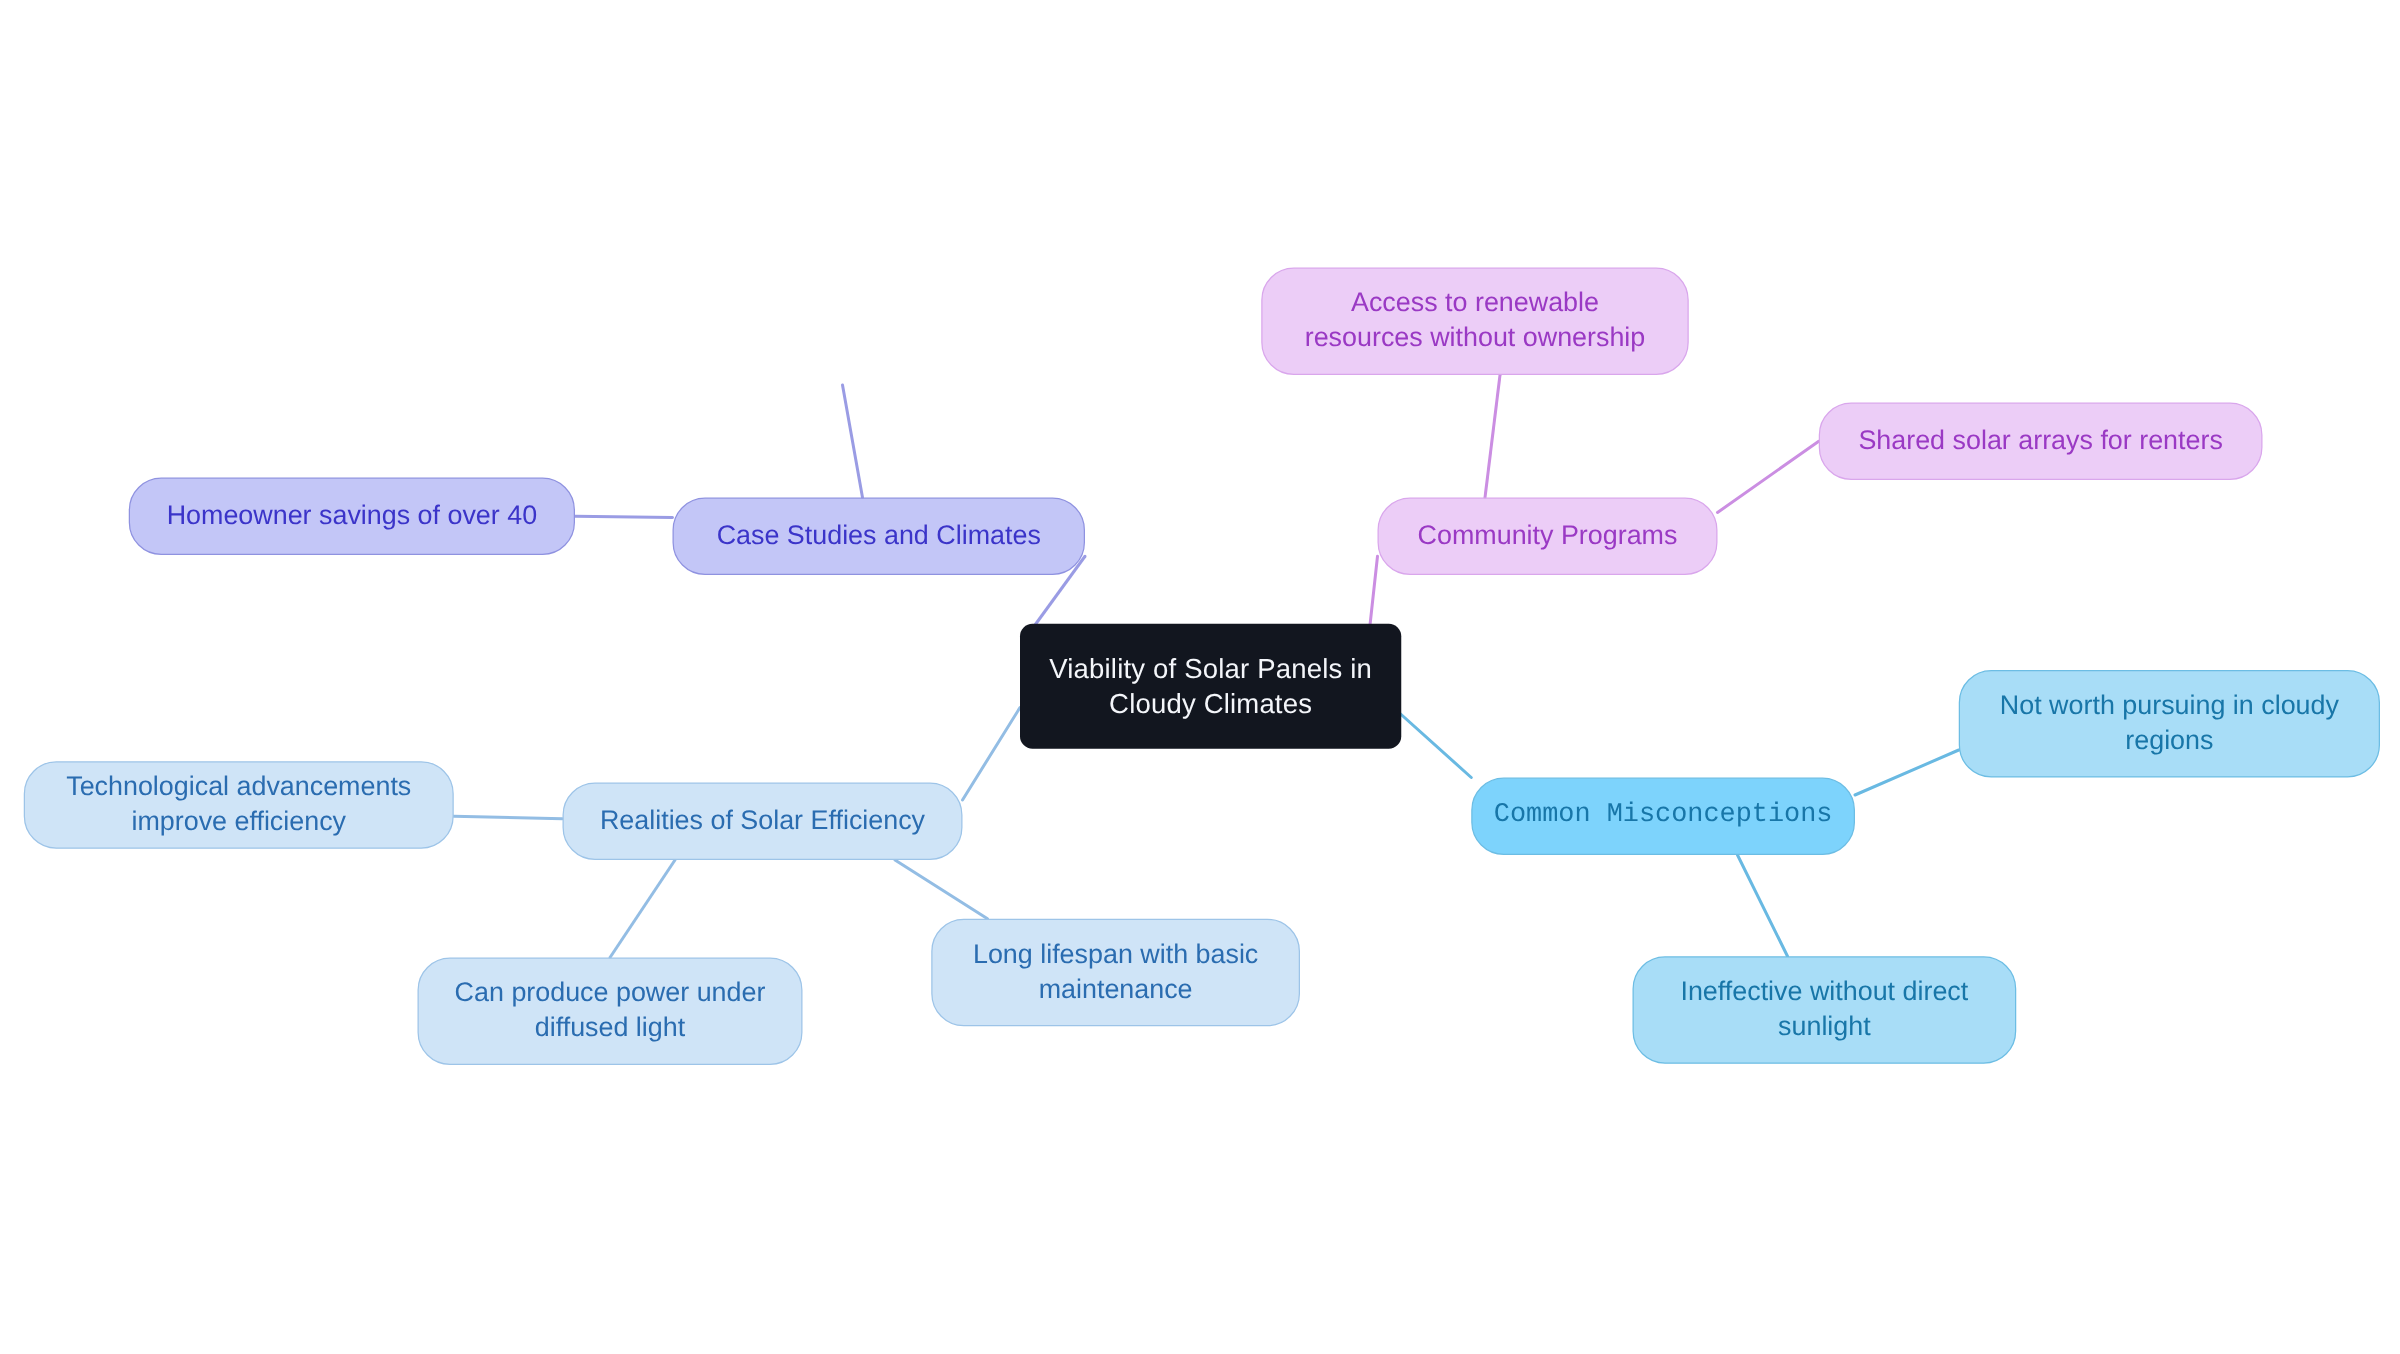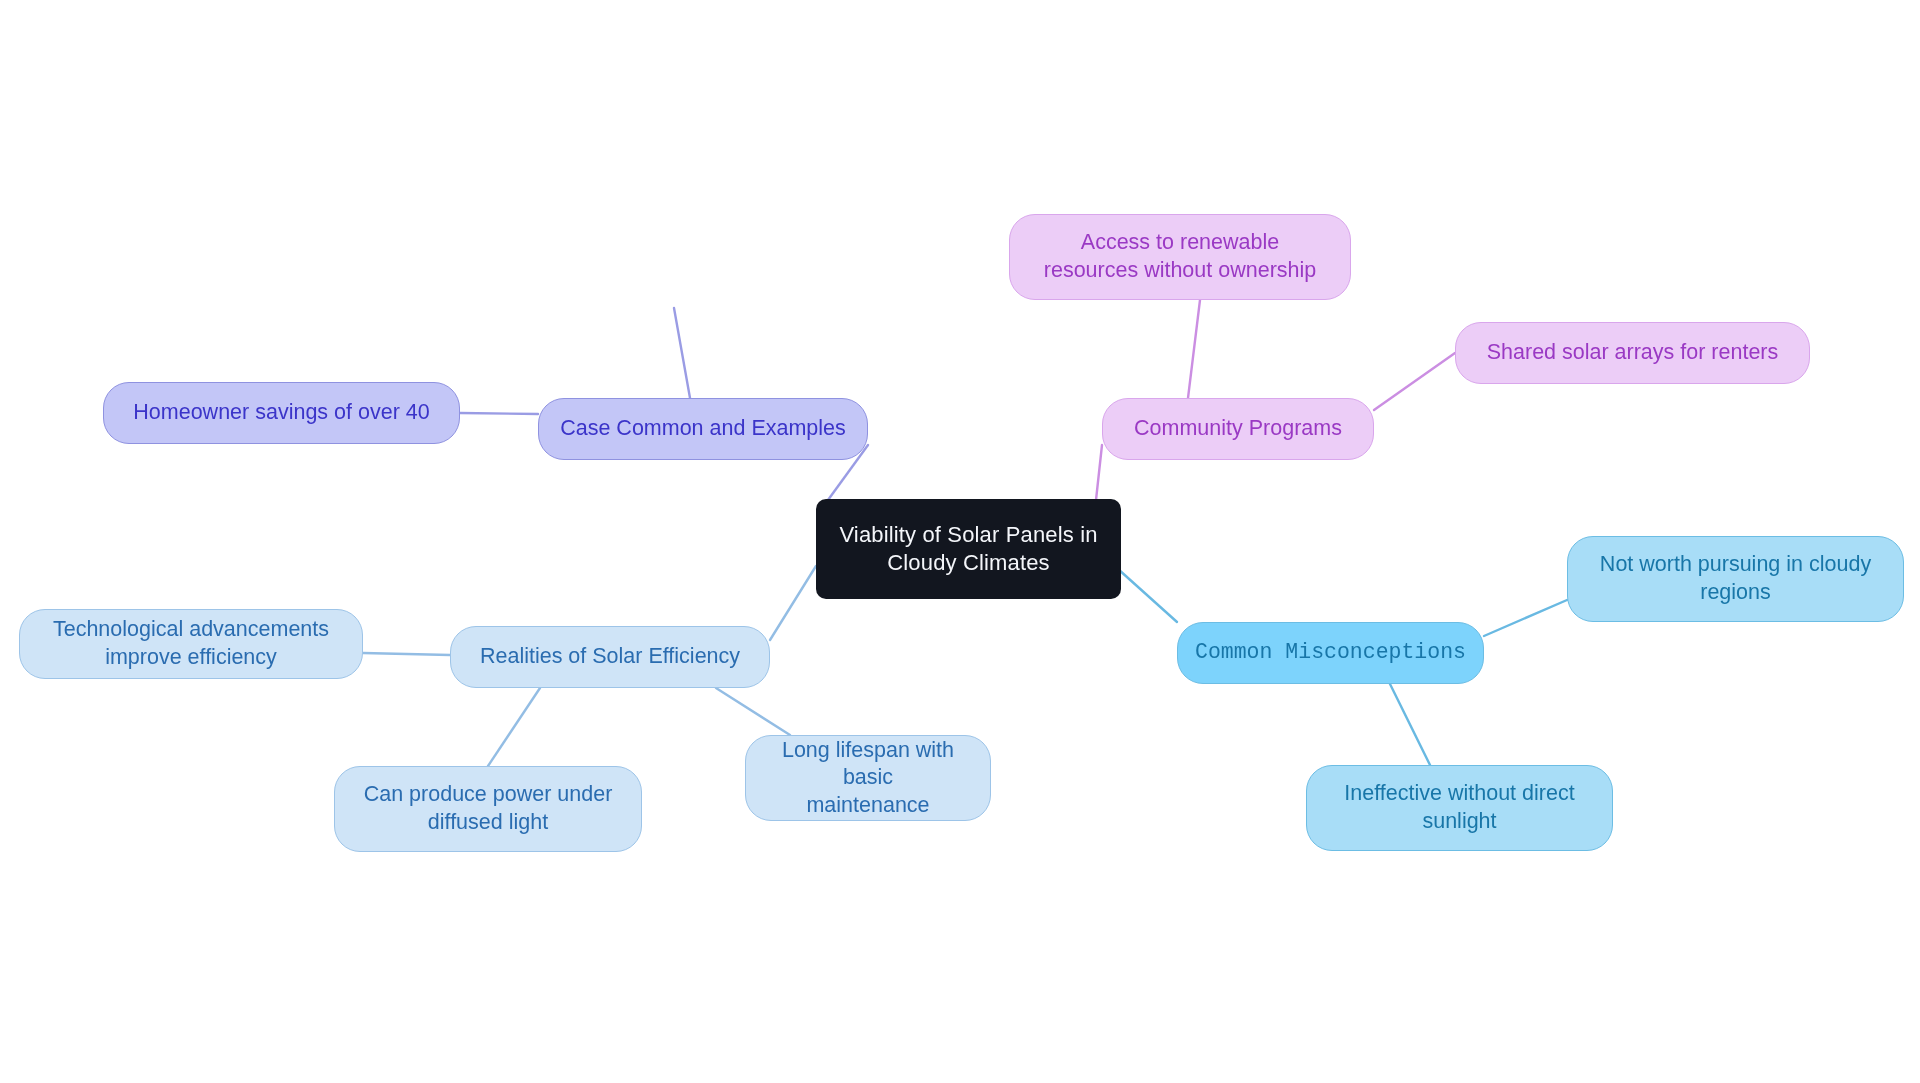--- a/index.html
+++ b/index.html
@@ -68,31 +68,31 @@
       <line x1="1108" y1="560" x2="1177" y2="622" stroke="#69b9e2" stroke-width="2.4" stroke-linecap="round"></line>
       <line x1="1484" y1="636" x2="1567" y2="600" stroke="#69b9e2" stroke-width="2.4" stroke-linecap="round"></line>
       <line x1="1390" y1="684" x2="1430" y2="765" stroke="#69b9e2" stroke-width="2.4" stroke-linecap="round"></line>
       <line x1="816" y1="566" x2="770" y2="640" stroke="#93bde4" stroke-width="2.4" stroke-linecap="round"></line>
       <line x1="450" y1="655" x2="363" y2="653" stroke="#93bde4" stroke-width="2.4" stroke-linecap="round"></line>
       <line x1="540" y1="688" x2="488" y2="766" stroke="#93bde4" stroke-width="2.4" stroke-linecap="round"></line>
       <line x1="716" y1="688" x2="790" y2="735" stroke="#93bde4" stroke-width="2.4" stroke-linecap="round"></line>
     </svg>
 <div class="node root" style="left: 816px; top: 499px; width: 305px; height: 100px; background: rgb(18, 22, 31); color: rgb(244, 246, 250); border-color: rgb(18, 22, 31);">Viability of Solar Panels in
 Cloudy Climates</div>
-    <div class="node branch" style="left: 538px; top: 398px; width: 330px; height: 62px; background: rgb(195, 198, 247); color: rgb(59, 52, 201); border-color: rgb(143, 146, 224);">Case Common and Examples</div>
+    <div class="node branch" style="left: 538px; top: 398px; width: 330px; height: 62px; background: rgb(195, 198, 247); color: rgb(59, 52, 201); border-color: rgb(143, 146, 224);">Case Studies and Climates</div>
     <div class="node leaf" style="left: 103px; top: 382px; width: 357px; height: 62px; background: rgb(195, 198, 247); color: rgb(59, 52, 201); border-color: rgb(143, 146, 224);">Homeowner savings of over 40</div>
     <div class="node branch" style="left: 1102px; top: 398px; width: 272px; height: 62px; background: rgb(236, 205, 247); color: rgb(154, 57, 196); border-color: rgb(217, 166, 236);">Community Programs</div>
     <div class="node leaf" style="left: 997px; top: 214px; width: 342px; height: 86px; background: rgb(236, 205, 247); color: rgb(154, 57, 196); border-color: rgb(217, 166, 236); margin-left: 12px;">Access to renewable
 resources without ownership</div>
     <div class="node leaf" style="left: 1455px; top: 322px; width: 355px; height: 62px; background: rgb(236, 205, 247); color: rgb(154, 57, 196); border-color: rgb(217, 166, 236);">Shared solar arrays for renters</div>
     <div class="node branch" style="left: 1177px; top: 622px; width: 307px; height: 62px; background: #7dd3fc; color: rgb(24, 118, 168); border-color: rgb(108, 189, 228); font-family: Liberation Mono, monospace;">Common Misconceptions</div>
     <div class="node leaf" style="left: 1567px; top: 536px; width: 337px; height: 86px; background: rgb(168, 221, 247); color: rgb(24, 118, 168); border-color: rgb(108, 189, 228);">Not worth pursuing in cloudy
 regions</div>
     <div class="node leaf" style="left: 1306px; top: 765px; width: 307px; height: 86px; background: rgb(168, 221, 247); color: rgb(24, 118, 168); border-color: rgb(108, 189, 228);">Ineffective without direct
 sunlight</div>
     <div class="node branch" style="left: 450px; top: 626px; width: 320px; height: 62px; background: rgb(207, 228, 247); color: rgb(42, 108, 176); border-color: rgb(157, 196, 232);">Realities of Solar Efficiency</div>
     <div class="node leaf" style="left: 19px; top: 609px; width: 344px; height: 70px; background: rgb(207, 228, 247); color: rgb(42, 108, 176); border-color: rgb(157, 196, 232);">Technological advancements
 improve efficiency</div>
     <div class="node leaf" style="left: 334px; top: 766px; width: 308px; height: 86px; background: rgb(207, 228, 247); color: rgb(42, 108, 176); border-color: rgb(157, 196, 232);">Can produce power under
 diffused light</div>
-    <div class="node leaf" style="left: 745px; top: 735px; width: 246px; height: 86px; background: rgb(207, 228, 247); color: rgb(42, 108, 176); border-color: rgb(157, 196, 232);">Long lifespan with basic
+    <div class="node leaf" style="left: 745px; top: 735px; width: 295px; height: 86px; background: rgb(207, 228, 247); color: rgb(42, 108, 176); border-color: rgb(157, 196, 232);">Long lifespan with basic
 maintenance</div>
   </div>
 
 </body></html>

